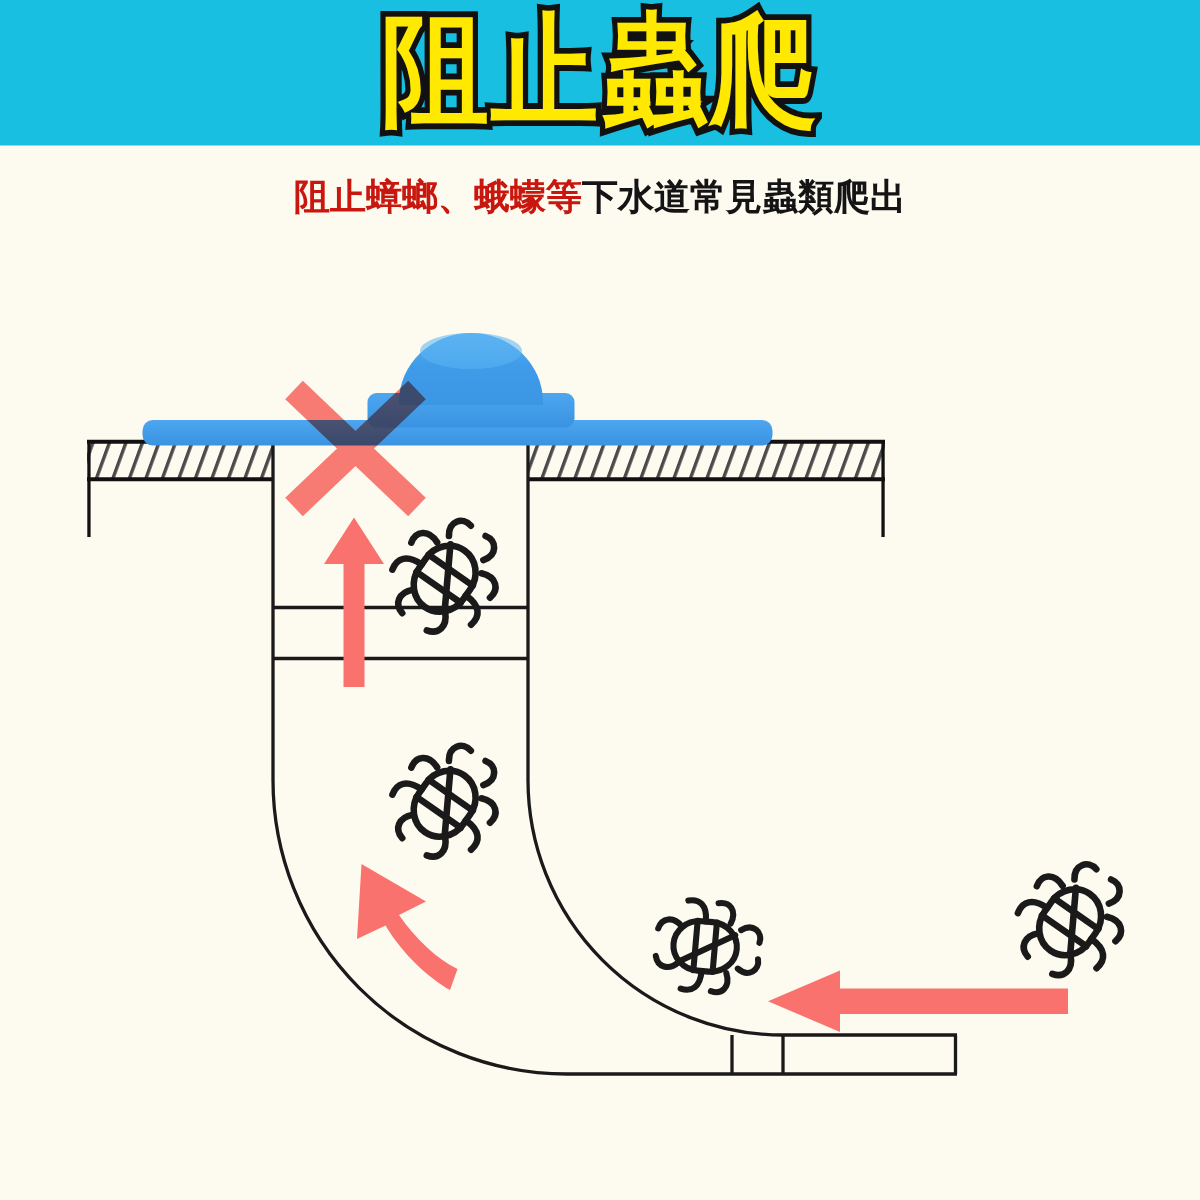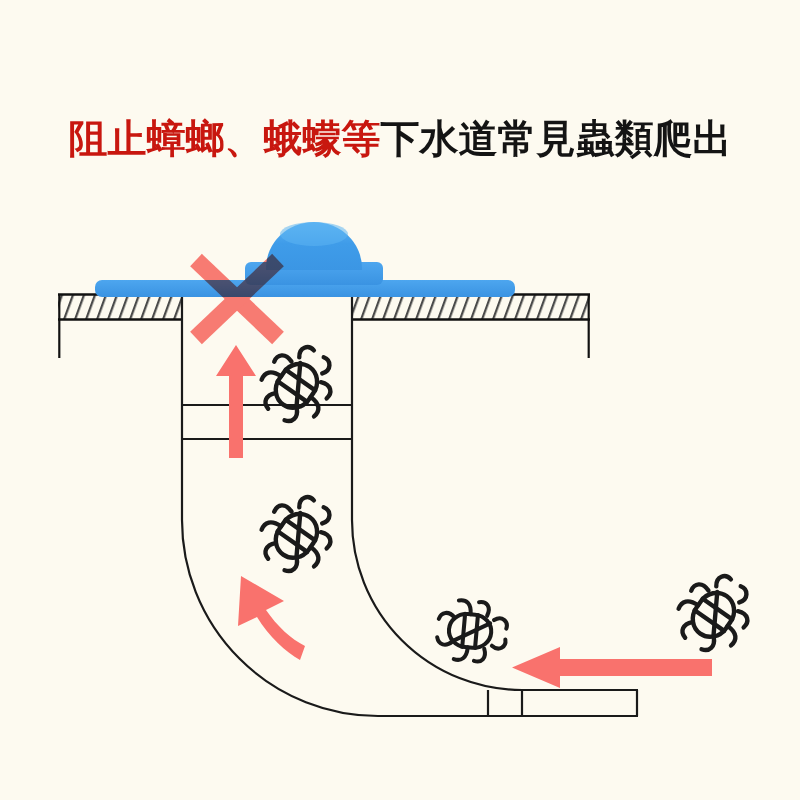--- a/index.html
+++ b/index.html
@@ -48,21 +48,21 @@
   }
 
   
   #subtitle {
     position: absolute;
     left: 0;
     top: 118px;
     width: 800px;
     text-align: center;
     font-family: "DejaVu Sans", "Liberation Sans", sans-serif;
-    font-size: 39px;
+    font-size: 24px;
     font-weight: bold;
     line-height: 1.1;
     white-space: nowrap;
     letter-spacing: 0px;
   }
   #subtitle .red  { color: #c8170f; }
   #subtitle .dark { color: #141414; }
 
   
   #diagram {
@@ -72,20 +72,23 @@
     width: 800px;
     height: 610px;
   }
   #diagram svg { display: block; }
 </style>
 </head>
 <body>
 
 <div id="page">
 
+  <div id="banner">
+    <div id="banner-title">阻止蟲爬</div>
+  </div>
 
   <div id="subtitle">
     <span class="red">阻止蟑螂、蛾蠓等</span><span class="dark">下水道常見蟲類爬出</span>
   </div>
 
   <div id="diagram">
     <svg width="800" height="610" viewBox="0 0 800 610" xmlns="http://www.w3.org/2000/svg">
       <defs>
 
         <pattern id="floorHatch" width="11" height="22" patternUnits="userSpaceOnUse" patternTransform="skewX(-20)">

